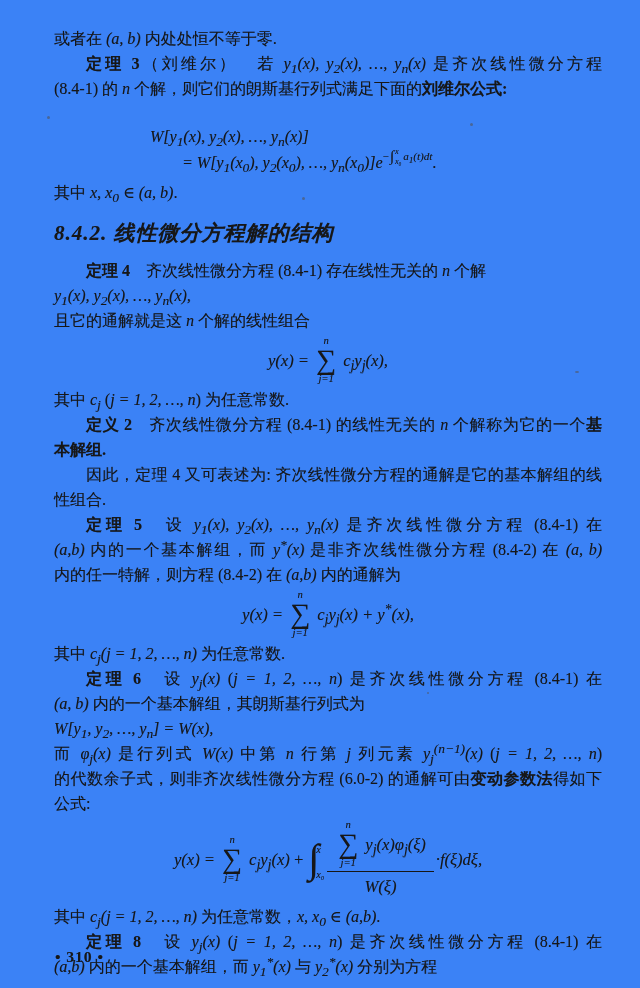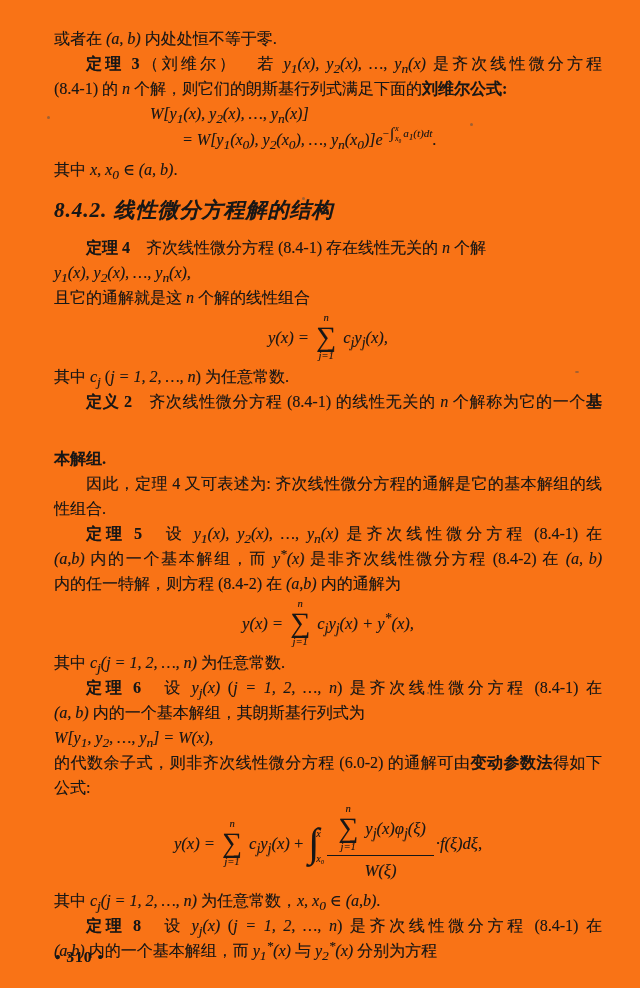--- a/index.html
+++ b/index.html
@@ -3,39 +3,39 @@
 <meta charset="utf-8">
 <style>
   html,body{margin:0;padding:0;}
   body{
     width:640px;height:988px;
     background:#e9e7e2;
     font-family:"Liberation Serif","DejaVu Serif",serif;
   }
   .page{
     position:relative;width:640px;height:988px;overflow:hidden;
-    background:#f97316;
+    background:#3b82f6;
     color:#171717;
     text-shadow:0.3px 0.3px 0 rgba(0,0,0,0.35);
   }
   .content{
     position:absolute;top:26px;left:54px;width:548px;
     font-size:16px;line-height:25px;
   }
   .bl{min-height:25px;}
   .ind{text-indent:2em;}
   .jl{text-align:justify;text-align-last:justify;}
-  .bd{font-weight:bold;margin-top:32px;}
+  .bd{font-weight:bold;}
   .ctr{}
   .hd{
     font-size:21px;font-weight:bold;letter-spacing:1px;
     margin:13px 0 10px 0;line-height:30px;font-style:italic;
   }
   
-  .f1a{padding-left:96px;height:26px;}
+  .f1a{padding-left:96px;height:26px;margin-top:23px;}
   .f1b{padding-left:128px;height:30px;}
   .exp{
     display:inline-flex;align-items:center;
     font-size:11px;line-height:1;
     transform:translateY(-8px);
   }
   .exp .exp-int{font-size:15px;margin:0 1px;}
   .exp .exp-lims{
     display:inline-flex;flex-direction:column;justify-content:space-between;
     height:18px;font-size:8px;font-style:italic;margin-right:2px;
@@ -121,20 +121,21 @@
 
     <div class="dform"><span><i>y(x) =</i> </span><span class="bigop"><span class="lim">n</span><span class="sigma">∑</span><span class="lim">j=1</span></span><span> <i>c<sub>j</sub>y<sub>j</sub>(x) + y<sup>*</sup>(x),</i></span></div>
 
     <div class="bl">其中 <i>c<sub>j</sub>(j = 1, 2, …, n)</i> 为任意常数.</div>
 
     <div class="bl ind jl"><span class="bd">定理 6</span><span>　设 <i>y<sub>j</sub>(x)</i> (<i>j = 1, 2, …, n</i>) 是齐次线性微分方程 (8.4-1) 在</span></div>
     <div class="bl"><i>(a, b)</i> 内的一个基本解组，其朗斯基行列式为</div>
 
     <div class="bl ctr"><i>W[y<sub>1</sub>, y<sub>2</sub>, …, y<sub>n</sub>] = W(x),</i></div>
 
+    <div class="bl jl">而 <i>φ<sub>j</sub>(x)</i> 是行列式 <i>W(x)</i> 中第 <i>n</i> 行第 <i>j</i> 列元素 <i>y<sub>j</sub><sup>(n−1)</sup>(x)</i> (<i>j = 1, 2, …, n</i>)</div>
     <div class="bl jl"><span>的代数余子式，则非齐次线性微分方程 (6.0-2) 的通解可由</span><span class="bd">变动参数法</span><span>得如下</span></div>
     <div class="bl">公式:</div>
 
     <div class="dform big"><span><i>y(x) =</i> </span><span class="bigop"><span class="lim">n</span><span class="sigma">∑</span><span class="lim">j=1</span></span><span> <i>c<sub>j</sub>y<sub>j</sub>(x)</i> + </span><span class="intbig"><span class="glyph">∫</span><span class="lims"><span>x</span><span>x₀</span></span></span><span class="frac"><span class="num"><span class="bigop"><span class="lim">n</span><span class="sigma">∑</span><span class="lim">j=1</span></span><span> <i>y<sub>j</sub>(x)φ<sub>j</sub>(ξ)</i></span></span><span class="den"><i>W(ξ)</i></span></span><span><i>·f(ξ)dξ,</i></span></div>
 
     <div class="bl">其中 <i>c<sub>j</sub>(j = 1, 2, …, n)</i> 为任意常数，<i>x, x<sub>0</sub> ∈ (a,b)</i>.</div>
 
     <div class="bl ind jl"><span class="bd">定理 8</span><span>　设 <i>y<sub>j</sub>(x)</i> (<i>j = 1, 2, …, n</i>) 是齐次线性微分方程 (8.4-1) 在</span></div>
     <div class="bl"><i>(a,b)</i> 内的一个基本解组，而 <i>y<sub>1</sub><sup>*</sup>(x)</i> 与 <i>y<sub>2</sub><sup>*</sup>(x)</i> 分别为方程</div>
 

